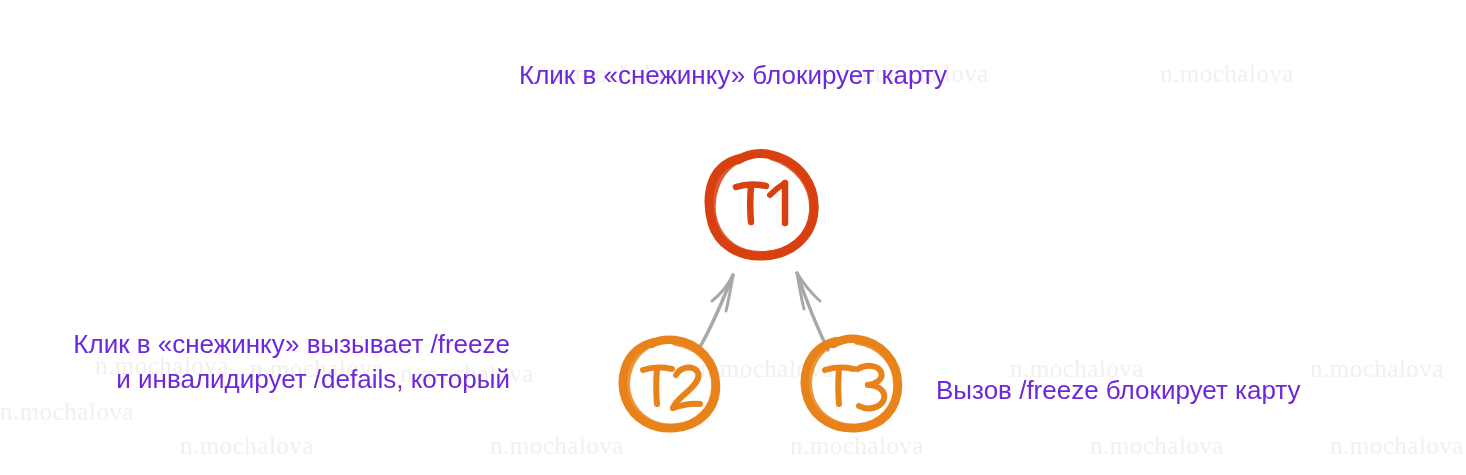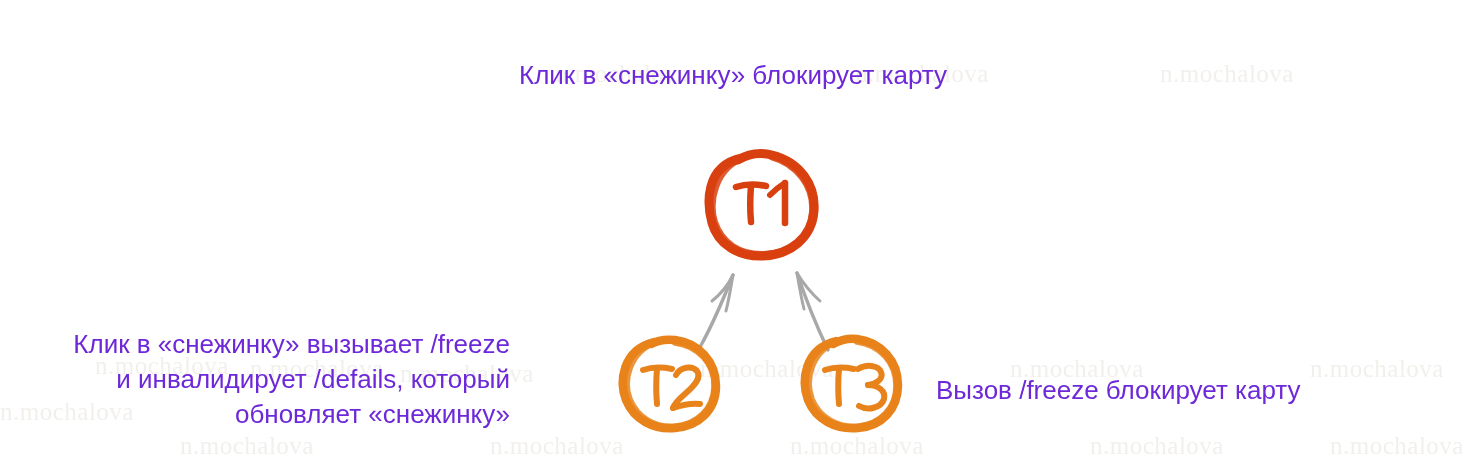--- a/index.html
+++ b/index.html
@@ -198,20 +198,19 @@
     </g>
   </svg>
 
   <div class="caption" id="title-caption">
     <span>Клик в «снежинку» блокирует карту</span>
   </div>
 
   <div class="caption" id="left-caption">
     <span class="line">Клик в «снежинку» вызывает /freeze</span>
     <span class="line">и инвалидирует /defails, который</span>
-    <span class="line">обновляет «снежинку»</span>
   </div>
 
   <div class="caption" id="right-caption">
     <span>Вызов /freeze блокирует карту</span>
   </div>
 
 </div>
 
 </body></html>

